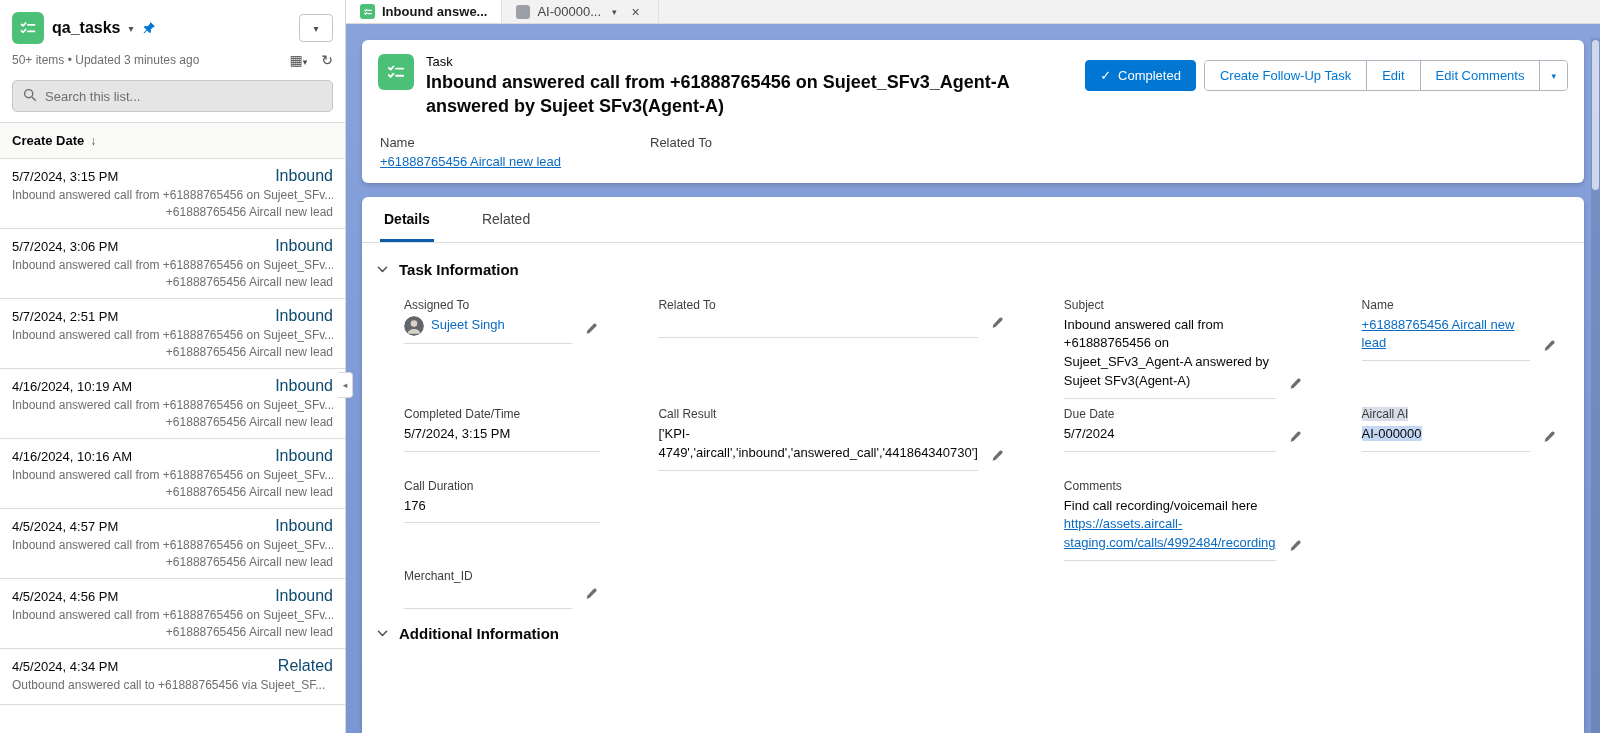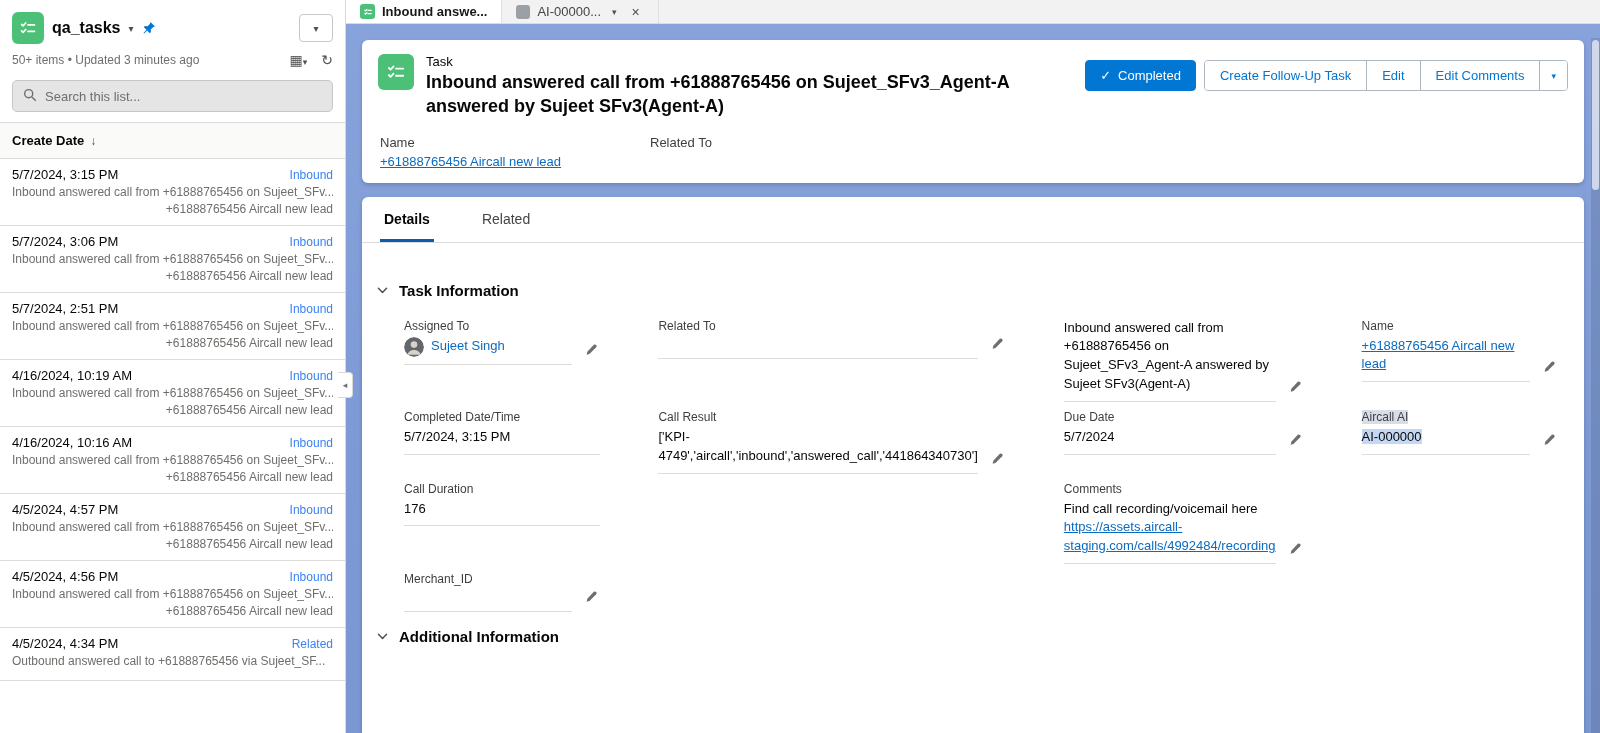--- a/index.html
+++ b/index.html
@@ -24,21 +24,21 @@
   .sb-search-wrap { padding:8px 12px 10px 12px; }
   .sb-search { display:flex; align-items:center; gap:8px; border:1px solid #c9c7c5; border-radius:5px; height:32px; padding:0 10px; background:#e5e5e5;}
   .sb-search input { border:none; outline:none; flex:1; font-size:13px; font-family:inherit; color:#080707; background:transparent;}
   .sb-search input::placeholder { color:#706e6b; }
   .sort-row { display:flex; align-items:center; gap:6px; padding:10px 12px; font-weight:700; font-size:13px; border-top:1px solid #dddbda; border-bottom:1px solid #dddbda; background:#fafaf9; cursor:pointer;}
   .sort-arrow { font-size:12px; color:#514f4d; }
   .sb-list { flex:1; overflow:hidden; }
   .sb-item { padding:8px 12px 9px 12px; border-bottom:1px solid #dddbda; cursor:pointer; }
   .sb-item-top { display:flex; align-items:baseline; }
   .sb-item-date { font-size:13px; color:#080707; }
-  .sb-item-dir { margin-left:auto; font-size:12px; color:#3b82f6; }
+  .sb-item-dir { margin-left:auto; font-size:16px; color:#0c4a6e; }
   .sb-item-line1 { font-size:12px; color:#706e6b; margin-top:3px; white-space:nowrap; overflow:hidden; }
   .sb-item-line2 { font-size:12px; color:#706e6b; margin-top:3px; text-align:right; }
   .collapse-handle { position:absolute; right:-8px; top:372px; width:15px; height:26px; background:#fff; border:1px solid #d8d8d8; border-left:none; border-radius:0 4px 4px 0; display:flex; align-items:center; justify-content:center; color:#706e6b; font-size:9px; cursor:pointer; z-index:5;}
   
   .main { flex:1; min-width:0; display:flex; flex-direction:column; position:relative; }
   .tabbar { height:24px; background:#f3f2f2; border-bottom:1px solid #dddbda; display:flex; align-items:stretch; }
   .wtab { display:flex; align-items:center; gap:7px; padding:0 14px; font-size:13px; color:#444; cursor:pointer; border-right:1px solid #e0e0e0;}
   .wtab.active { background:#fff; font-weight:700; color:#181818; }
   .wtab .mini-task-icon { width:15px; height:15px; border-radius:3px; background:#4bc076; display:flex; align-items:center; justify-content:center; flex:none;}
   .wtab .rec-icon { width:14px; height:14px; border-radius:3px; background:#9aa0a6; flex:none; }
@@ -58,21 +58,21 @@
   .btn-seg { border:none; background:#fff; color:#0176d3; font-size:13px; padding:0 15px; cursor:pointer; border-left:1px solid #aeb6bf; white-space:nowrap; font-family:inherit; display:flex; align-items:center;}
   .btn-seg:first-child { border-left:none; }
   .btn-seg.caret { padding:0 11px; font-size:9px; color:#0176d3;}
   .hl-fields { display:flex; margin-top:16px; padding-left:2px;}
   .hl-field { width:270px; }
   .hl-field.wide { flex:1; }
   .hl-flabel { font-size:13px; color:#3e3e3c; margin-bottom:4px;}
   .hl-fvalue a, .lnk { color:#0b6bc2; text-decoration:none; cursor:pointer;}
   .hl-fvalue .underlined, .underlined { text-decoration:underline; }
   
-  .detail-card { background:#fff; border-radius:6px 6px 0 0; box-shadow:0 2px 4px rgba(0,0,0,.18); flex:1; overflow:hidden; display:flex; flex-direction:column;gap:21px;}
+  .detail-card { background:#fff; border-radius:6px 6px 0 0; box-shadow:0 2px 4px rgba(0,0,0,.18); flex:1; overflow:hidden; display:flex; flex-direction:column;}
   .detail-tabs { display:flex; gap:44px; padding:0 18px; border-bottom:1px solid #dddbda; height:46px; flex:none;}
   .dtab { display:flex; align-items:center; font-size:14px; color:#444; cursor:pointer; padding:0 4px; position:relative;}
   .dtab.active { font-weight:700; color:#080707; box-shadow:inset 0 -3px 0 #0b5cab;}
   .detail-body { flex:1; overflow:hidden; padding:14px 18px 0 10px;}
   .section-header { display:flex; align-items:center; gap:10px; font-size:15px; font-weight:700; color:#080707; padding:4px 0 4px 4px; cursor:pointer;}
   .chev { display:flex; }
   .fields-grid { display:grid; grid-template-columns:1fr 1fr 1fr 1fr; column-gap:58px; padding:8px 8px 2px 32px; }
   .field { display:flex; flex-direction:column; padding-top:8px; }
   .f-label { font-size:12px; color:#3e3e3c; margin-bottom:4px;}
   .f-body { display:flex; align-items:flex-end; }
@@ -309,20 +309,21 @@
             <div class="f-label">Related To</div>
             <div class="f-body">
               <div class="f-value"></div>
               <span class="f-edit"><svg width="14" height="14" viewBox="0 0 16 16">
                     <path fill="#706e6b" d="M11.2 2.1a1.5 1.5 0 012.1 0l.6.6a1.5 1.5 0 010 2.1l-7.7 7.7-3.2.8.8-3.2z"></path>
                   </svg></span>
             </div>
           </div>
 
           <div class="field">
+            <div class="f-label">Subject</div>
             <div class="f-body">
               <div class="f-value">Inbound answered call from +61888765456 on Sujeet_SFv3_Agent-A answered by Sujeet SFv3(Agent-A)</div>
               <span class="f-edit"><svg width="14" height="14" viewBox="0 0 16 16">
                     <path fill="#706e6b" d="M11.2 2.1a1.5 1.5 0 012.1 0l.6.6a1.5 1.5 0 010 2.1l-7.7 7.7-3.2.8.8-3.2z"></path>
                   </svg></span>
             </div>
           </div>
           <div class="field">
             <div class="f-label">Name</div>
             <div class="f-body">

